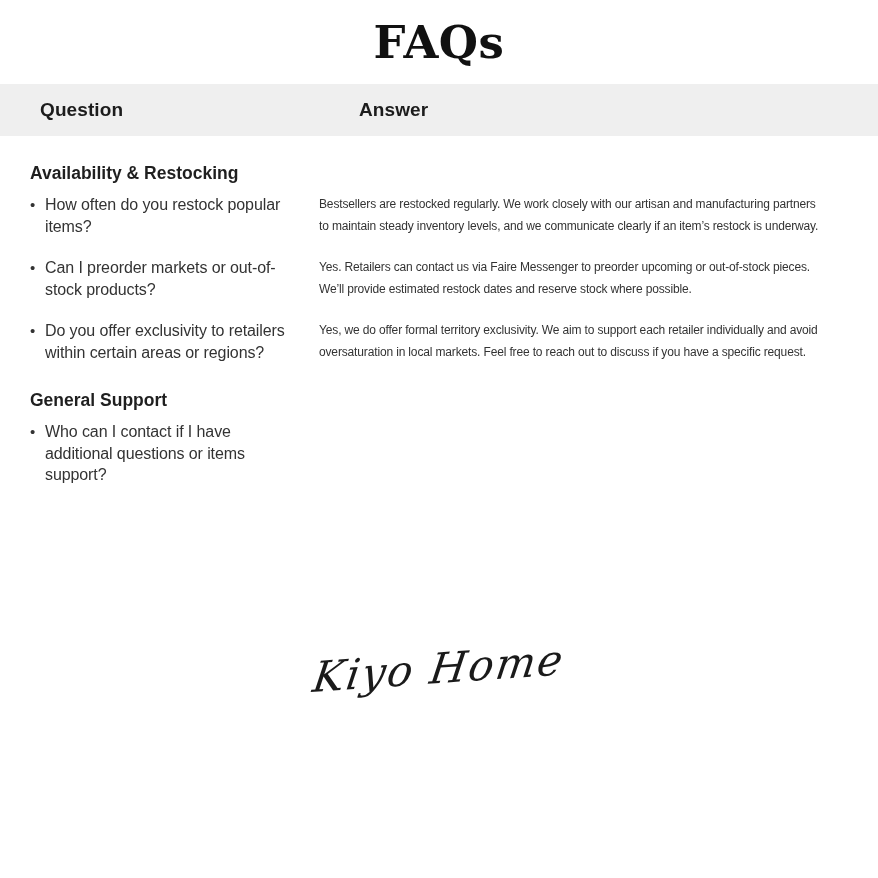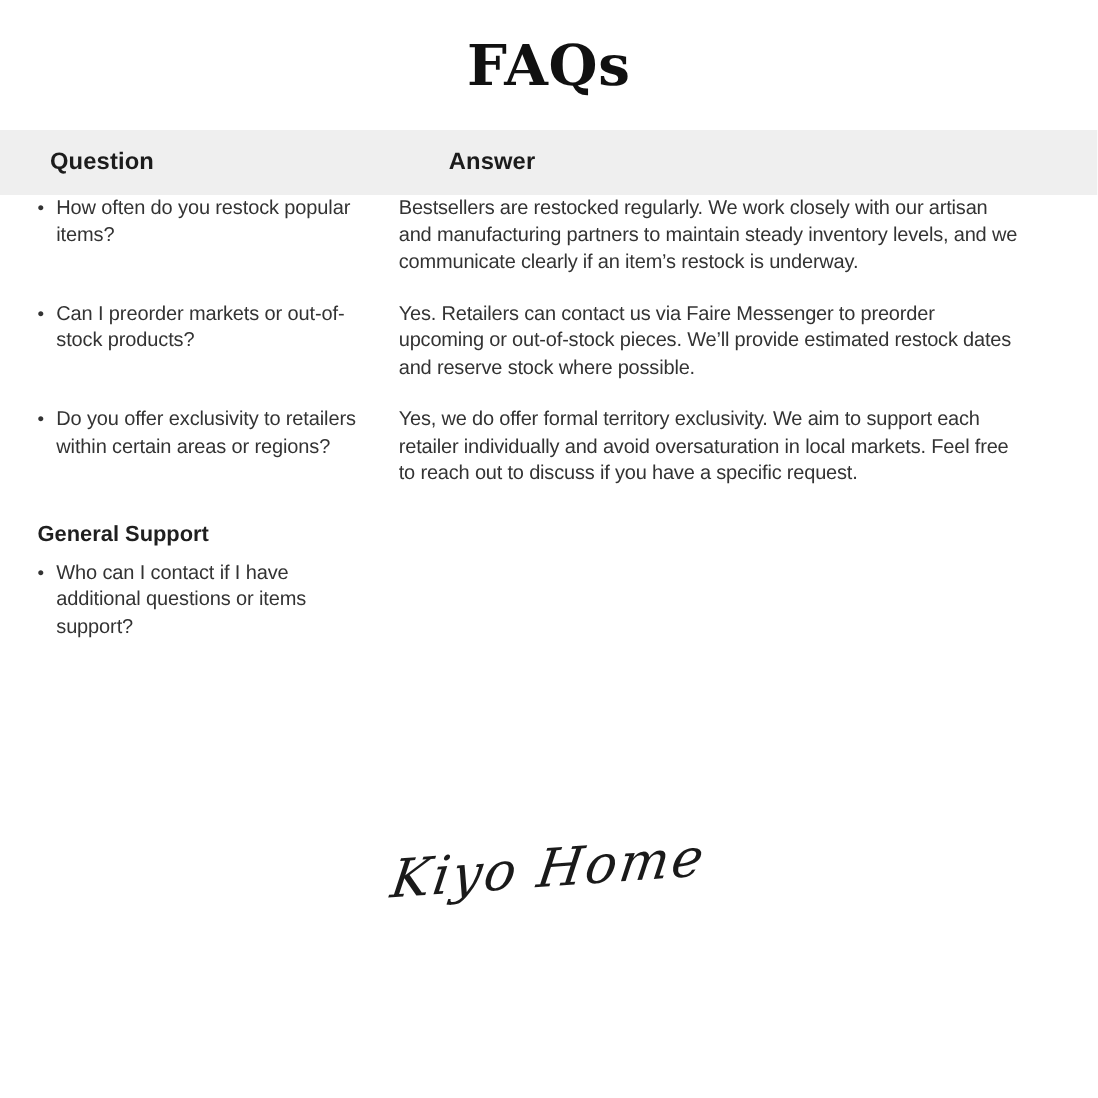--- a/index.html
+++ b/index.html
@@ -6,21 +6,21 @@
   html, body {
     width: 878px; height: 878px;
     background: #ffffff;
     font-family: "Liberation Sans", sans-serif;
     overflow: hidden;
   }
   .page { width: 878px; height: 878px; position: relative; }
 
   
   .title-wrap {
-    height: 104px;
+    height: 84px;
     display: flex; align-items: center; justify-content: center;
   }
   .page-title {
     font-family: "DejaVu Serif", "Liberation Serif", serif;
     font-weight: 700;
     font-size: 45px;
     letter-spacing: 0.5px;
     color: #111111;
   }
 
@@ -67,21 +67,21 @@
     letter-spacing: -0.1px;
   }
   .bullet {
     width: 15px;
     flex: 0 0 15px;
     color: #333333;
     font-size: 15px;
   }
   .q-text { max-width: 248px; }
   .acell {
-    font-size: 16px;
+    font-size: 12px;
     line-height: 21.5px;
     color: #333333;
     letter-spacing: -0.15px;
     max-width: 500px;
   }
 
   
   .signature-wrap {
     margin-top: 158px;
     display: flex;
@@ -105,20 +105,21 @@
     <div class="page-title">FAQs</div>
   </div>
 
   <div class="header-row">
     <div class="header-cell">Question</div>
     <div class="header-cell">Answer</div>
   </div>
 
   <div class="content">
 
+    <div class="section-heading">Availability &amp; Restocking</div>
 
     <div class="row">
       <div class="qcell">
         <div class="q-item">
           <span class="bullet">•</span>
           <span class="q-text">How often do you restock popular items?</span>
         </div>
       </div>
       <div class="acell">Bestsellers are restocked regularly. We work closely with our artisan and manufacturing partners to maintain steady inventory levels, and we communicate clearly if an item’s restock is underway.</div>
     </div>

